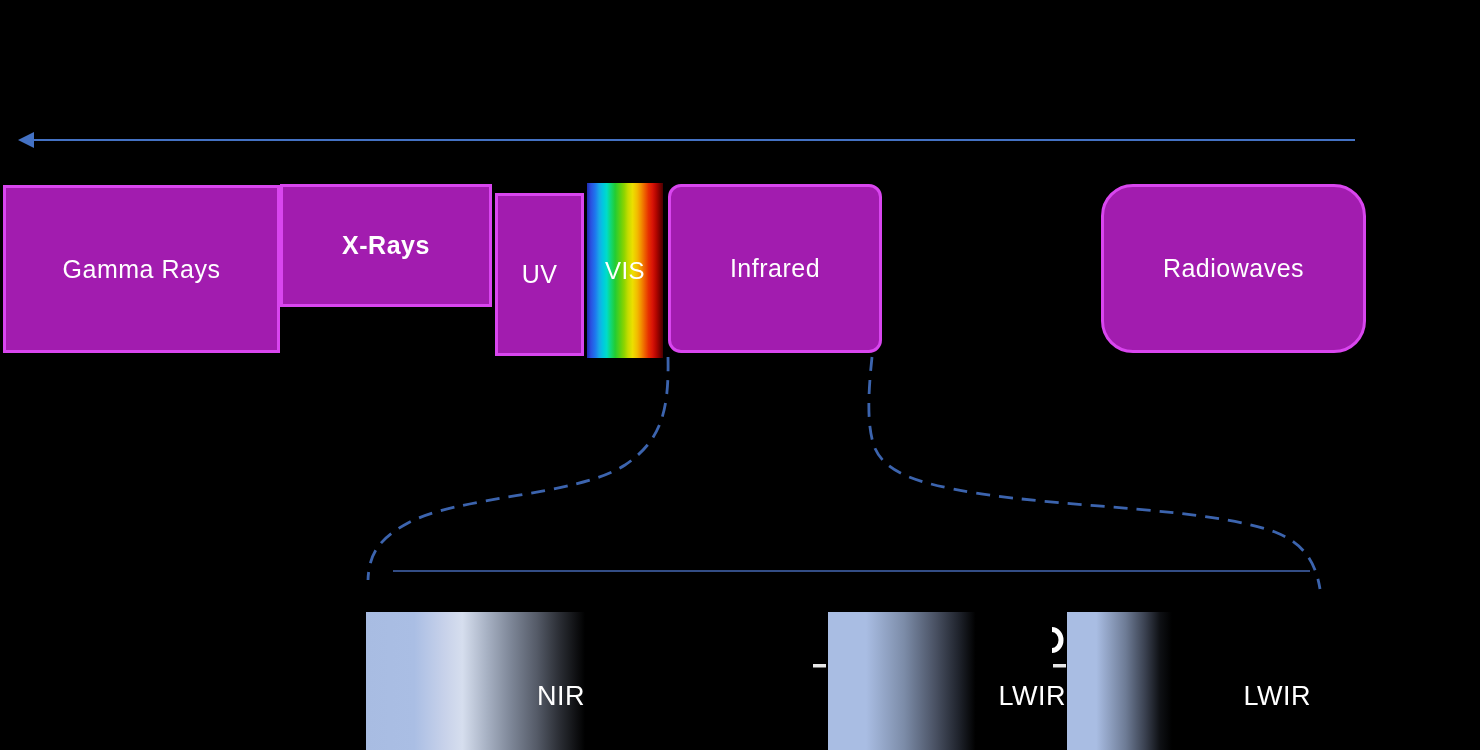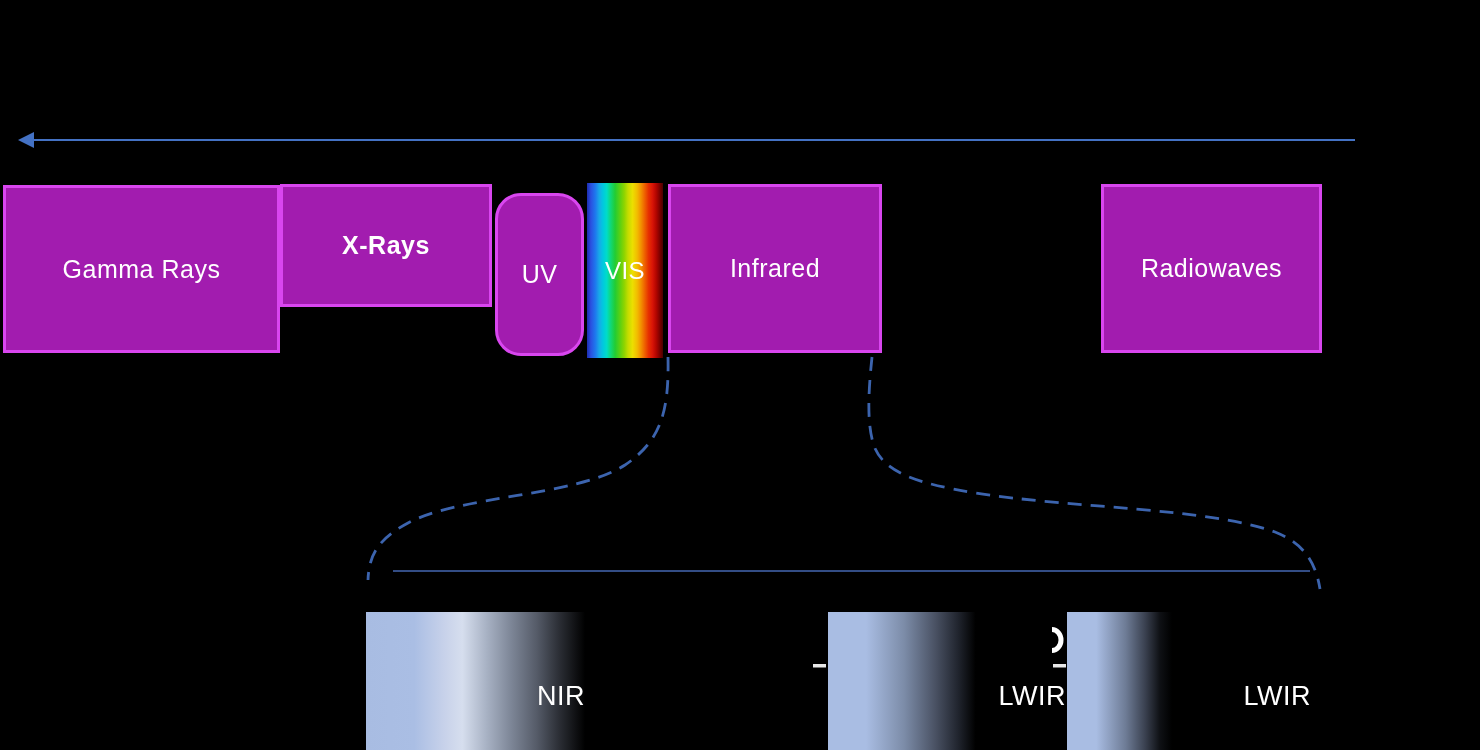--- a/index.html
+++ b/index.html
@@ -16,33 +16,33 @@
     box-sizing:border-box;
     background:#a21caf;
     border:3px solid #d946ef;
     color:#ffffff;
     display:flex;align-items:center;justify-content:center;
     font-size:25px;
     letter-spacing:0.5px;
   }
   #band-gamma     {left:3px;   top:185px; width:277px; height:168px;}
   #band-xrays     {left:280px; top:184px; width:212px; height:123px;font-weight:bold;}
-  #band-uv        {left:495px; top:193px; width:89px;  height:163px;border-radius:26px;}
+  #band-uv        {left:495px; top:193px; width:89px;  height:163px;}
   #band-vis       {left:587px; top:183px; width:76px;  height:175px;
                    border:none;
                    background:linear-gradient(90deg,
                      #1c2cb0 0%, #2a50e0 5%, #1e78ee 11%, #18a8e8 16%,
                      #00c8e0 21%, #00dcc8 26%, #10d87a 31%, #22cc33 37%,
                      #57d014 43%, #8ed400 49%, #c4dc00 54%, #ecdf00 60%,
                      #f2bc00 66%, #f29100 71%, #ee6000 76%, #e63000 81%,
                      #d91507 86%, #b30500 91%, #7a0000 96%, #4a0000 100%);
                    font-size:24px;}
-  #band-infrared  {left:668px; top:184px; width:214px; height:169px;}
+  #band-infrared  {left:668px; top:184px; width:214px; height:169px;border-radius:13px;}
   #band-microwave {left:884px; top:184px; width:214px; height:169px;}
-  #band-radiowaves{left:1101px;top:184px; width:221px; height:169px;}
+  #band-radiowaves{left:1101px;top:184px; width:265px; height:169px;border-radius:32px;}
 
   
   .subband{
     position:absolute;
     top:580px;height:168px;
     color:#ffffff;
     display:flex;align-items:center;justify-content:flex-end;
     font-size:27px;
     letter-spacing:0.5px;
     margin-top:32px;

